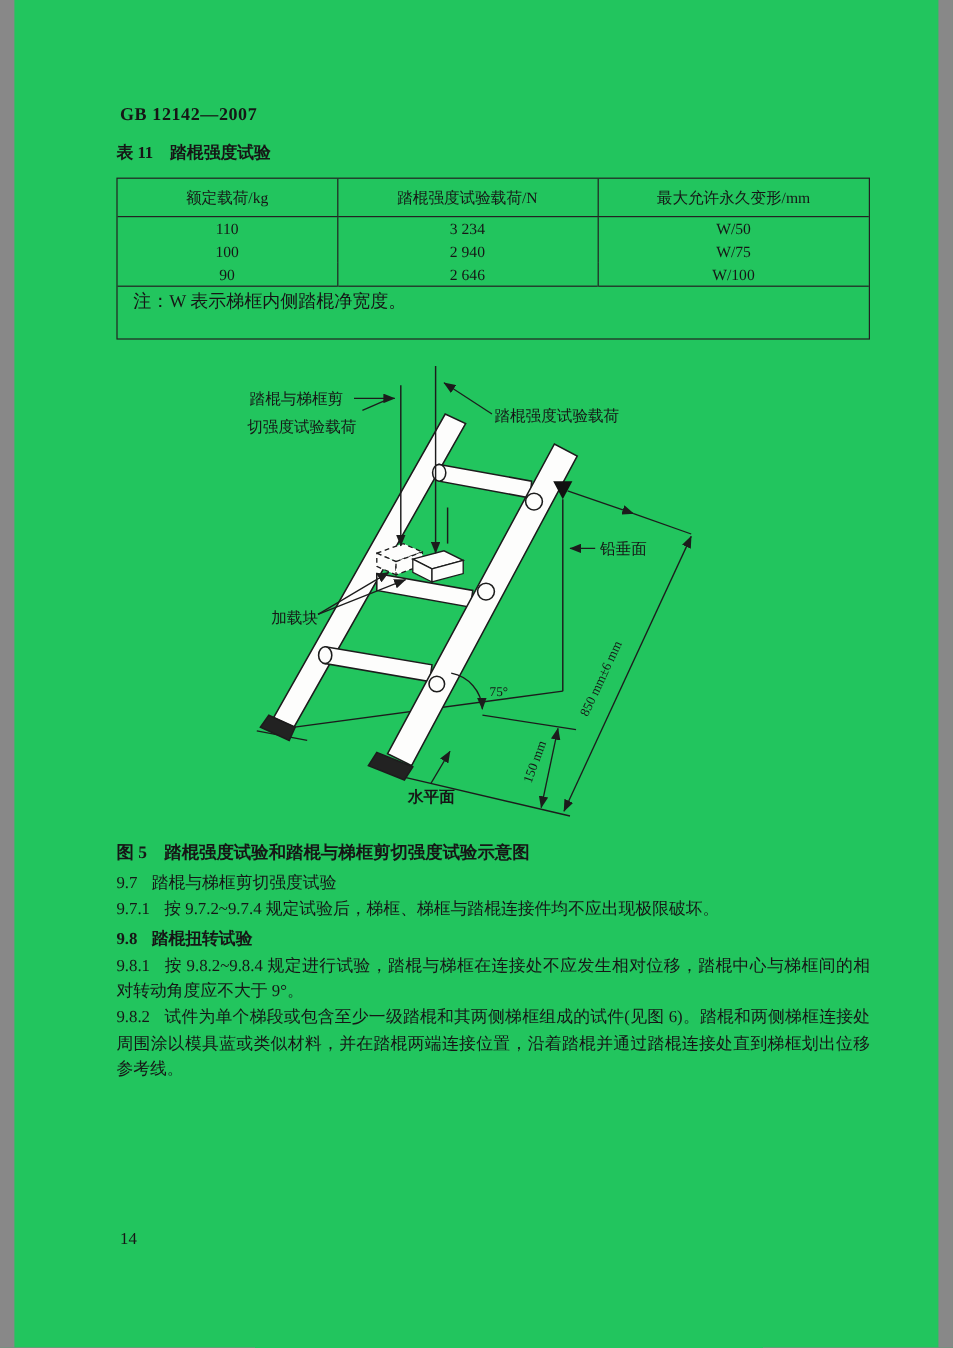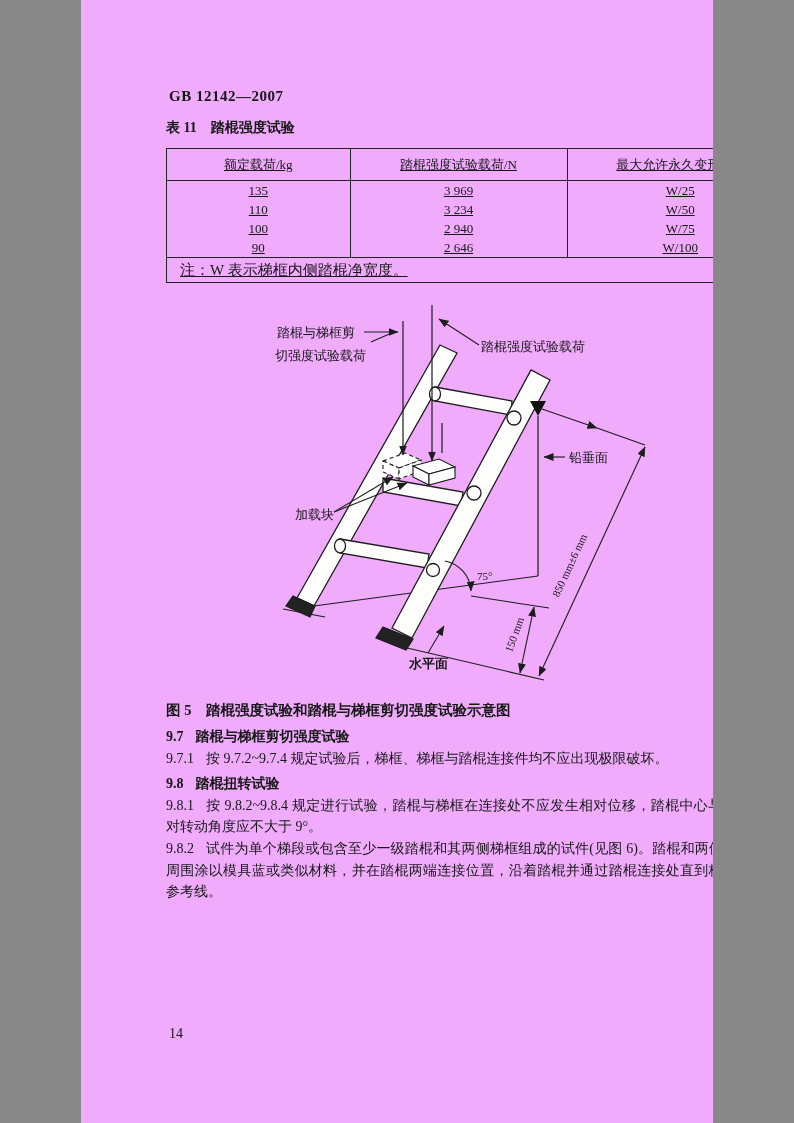--- a/index.html
+++ b/index.html
@@ -1,36 +1,36 @@
 <!DOCTYPE html>
 <html><head>
 <meta charset="utf-8">
 <style>
   html,body{margin:0;padding:0;background:#888;}
   .page{
-    position:relative;width:632px;height:1123px;margin:0 auto;
-    background:#f0abfc;color:#161616;
+    position:relative;width:770px;height:1123px;margin:0 auto;
+    background:#22c55e;color:#161616;
     font-family:"Liberation Serif","DejaVu Serif",serif;
     overflow:hidden;
   }
   .abs{position:absolute;}
   .doc-code{left:88px;top:88px;font-size:15px;font-weight:bold;letter-spacing:.5px;}
   .tbl-caption{left:85px;top:119px;width:628px;text-align:left;font-weight:bold;font-size:14px;}
-  .tbl-wrap{left:85px;top:148px;width:628px;height:135px;border:1.6px solid #222;box-sizing:border-box;text-decoration:underline;}
+  .tbl-wrap{left:85px;top:148px;width:628px;height:135px;border:1.6px solid #222;box-sizing:border-box;}
   table.t{border-collapse:collapse;width:100%;table-layout:fixed;}
   table.t td,table.t th{padding:0;font-weight:normal;text-align:center;font-size:13px;color:#161616;}
   .c1{width:183px;} .c2{width:217px;} .c3{width:226px;}
   tr.hd td{height:31px;border-bottom:1.2px solid #222;}
   td.vline{border-right:1.1px solid #222;}
   tr.dr td{height:19px;font-size:13px;}
   tr.nr td{height:25px;border-top:1.2px solid #222;text-align:left;padding-left:13px;font-size:15px;}
   .fig-caption{left:85px;top:701px;width:628px;text-align:left;font-weight:bold;font-size:14.5px;}
   .body-text{left:85px;top:726px;width:628px;font-size:14px;line-height:21.6px;text-align:justify;}
   .body-text p{margin:0;}
-  .body-text p.h{font-weight:bold;}
+  .body-text p.h{font-weight:normal;}
   .body-text p.h2{font-weight:bold;margin-top:4px;}
   .body-text .num{margin-right:0.85em;}
   .pageno{left:88px;top:1026px;font-size:14px;}
   svg text{font-family:"Liberation Serif","DejaVu Serif",serif;fill:#161616;}
   svg .cj{font-size:13px;}
   svg .dim{font-size:11px;}
   svg line,svg path.ln,svg polyline{stroke:#1c1c1c;fill:none;}
 </style>
 </head>
 <body>
@@ -49,25 +49,20 @@
           <col class="c3">
         </colgroup>
       <tbody>
         <tr class="hd">
           <td class="vline">额定载荷/kg</td>
           <td class="vline">踏棍强度试验载荷/N</td>
           <td>最大允许永久变形/mm</td>
         </tr>
       </tbody>
       <tbody>
-          <tr class="dr">
-            <td class="vline">135</td>
-            <td class="vline">3 969</td>
-            <td>W/25</td>
-          </tr>
           <tr class="dr">
             <td class="vline">110</td>
             <td class="vline">3 234</td>
             <td>W/50</td>
           </tr>
           <tr class="dr">
             <td class="vline">100</td>
             <td class="vline">2 940</td>
             <td>W/75</td>
           </tr>

